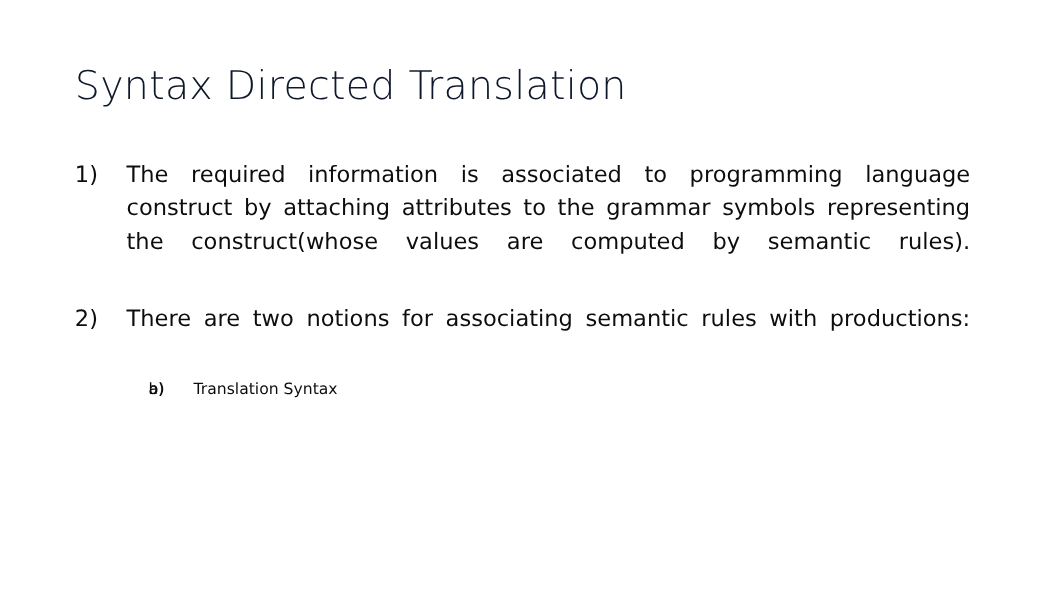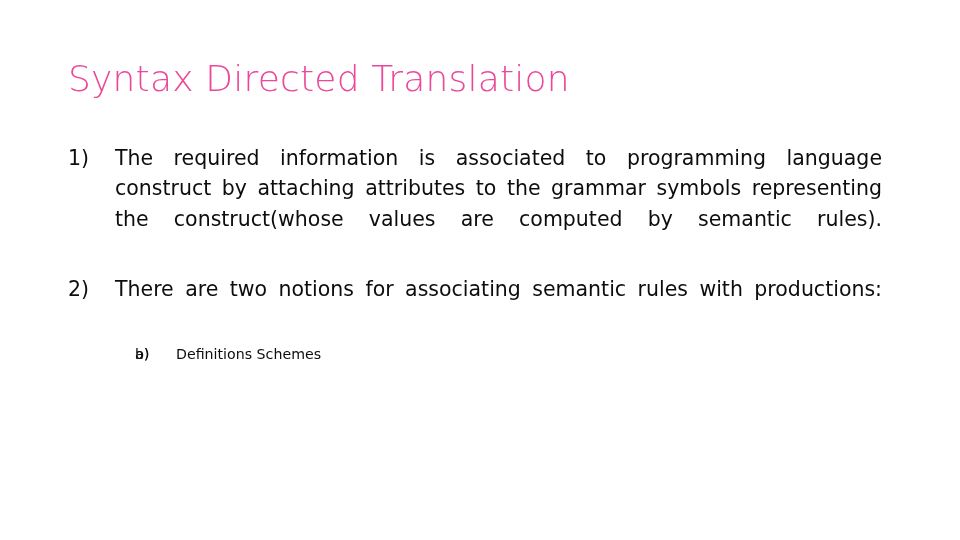--- a/index.html
+++ b/index.html
@@ -22,21 +22,21 @@
   }
   .slide-title {
     position: absolute;
     left: 68px;
     top: 56px;
     width: 824px;
     font-size: 36px;
     line-height: 46px;
     font-weight: 300;
     letter-spacing: 0.2px;
-    color: #ec4899;
+    color: #0f172a;
     white-space: nowrap;
   }
   .body-block {
     position: absolute;
     left: 68px;
     top: 143px;
     width: 814px;
   }
   .num-item {
     position: relative;
@@ -110,18 +110,18 @@
       <span class="num-marker">2)</span>
       <span class="num-text">There are two notions for associating semantic rules with productions:</span>
     </div>
 
     <ul class="sub-list">
       <li class="sub-item">
         <span class="sub-marker">a)</span>
       </li>
       <li class="sub-item">
         <span class="sub-marker">b)</span>
-        <span>Definitions Schemes</span>
+        <span>Translation Syntax</span>
       </li>
     </ul>
 
   </div>
 </div>
 
 </body></html>

